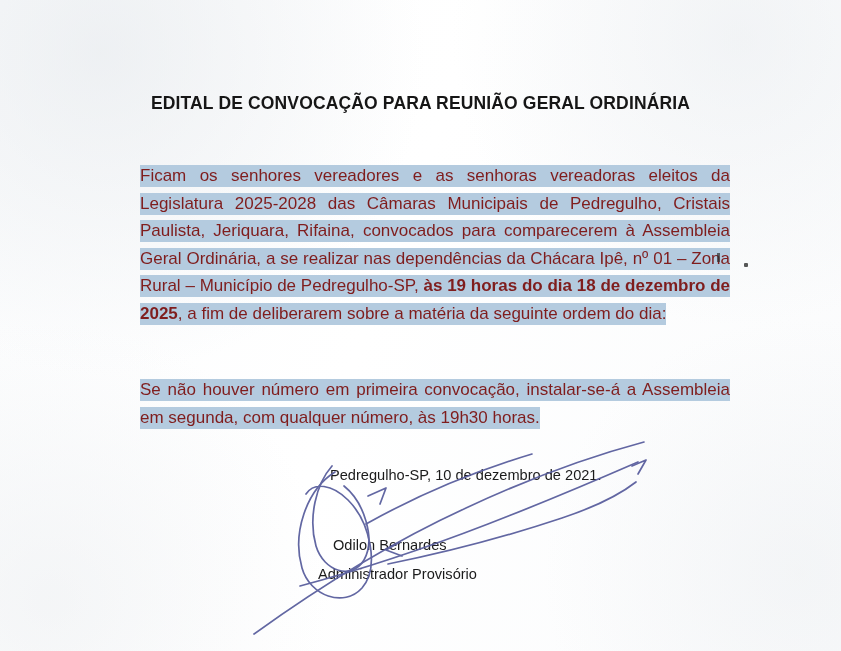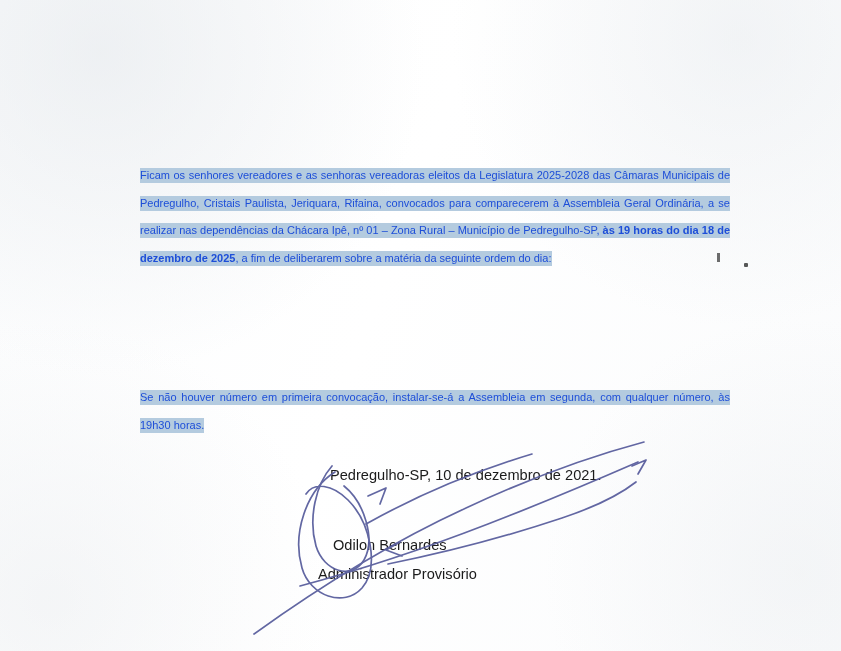--- a/index.html
+++ b/index.html
@@ -39,40 +39,40 @@
     font-size: 17.5px;
     font-weight: bold;
     color: #161616;
     letter-spacing: 0.15px;
   }
 
   .para {
     position: absolute;
     left: 140px;
     width: 590px;
-    font-size: 11px;
+    font-size: 17px;
     line-height: 27.5px;
-    color: #1d4ed8;
+    color: #7f1d1d;
   }
   .para.justify {
     text-align: justify;
     text-align-last: left;
   }
   .hl {
     background-color: #b4cbdf;
     box-decoration-break: clone;
     -webkit-box-decoration-break: clone;
     padding: 1px 0 2px 0;
   }
   .b { font-weight: bold; }
 
   #body-paragraph { top: 162px; }
   #item-a { top: 310px; }
   #item-b { top: 343px; }
-  #closing-paragraph { top: 384px; }
+  #closing-paragraph { top: 376px; }
 
   .sig-line {
     position: absolute;
     font-size: 14.6px;
     color: #1b1b1b;
     white-space: nowrap;
   }
   #place-date-line { left: 330px; top: 467px; }
   #signer-name    { left: 333px; top: 537px; }
   #signer-title   { left: 318px; top: 566px; }
@@ -106,20 +106,21 @@
     opacity: 0.7;
   }
 </style>
 </head>
 <body>
 
 <div id="page">
 
   <div id="paper-texture"></div>
 
+  <div id="doc-title">EDITAL DE CONVOCAÇÃO PARA REUNIÃO GERAL ORDINÁRIA</div>
 
   <div class="para justify" id="body-paragraph"><span class="hl"><span>Ficam os senhores vereadores e as senhoras vereadoras eleitos da Legislatura 2025-2028 das Câmaras Municipais de Pedregulho, Cristais Paulista, Jeriquara, Rifaina, convocados para comparecerem à Assembleia Geral Ordinária, a se realizar nas dependências da Chácara Ipê, nº 01 – Zona Rural – Município de Pedregulho-SP, </span><span class="b">às 19 horas do dia 18 de dezembro de 2025</span><span>, a fim de deliberarem sobre a matéria da seguinte ordem do dia:</span></span></div>
 
 
 
   <div class="para justify" id="closing-paragraph"><span class="hl">Se não houver número em primeira convocação, instalar-se-á a Assembleia em segunda, com qualquer número, às 19h30 horas.</span></div>
 
   <div class="sig-line" id="place-date-line">Pedregulho-SP, 10 de dezembro de 2021.</div>
 
   <div class="sig-line" id="signer-name">Odilon Bernardes</div>

